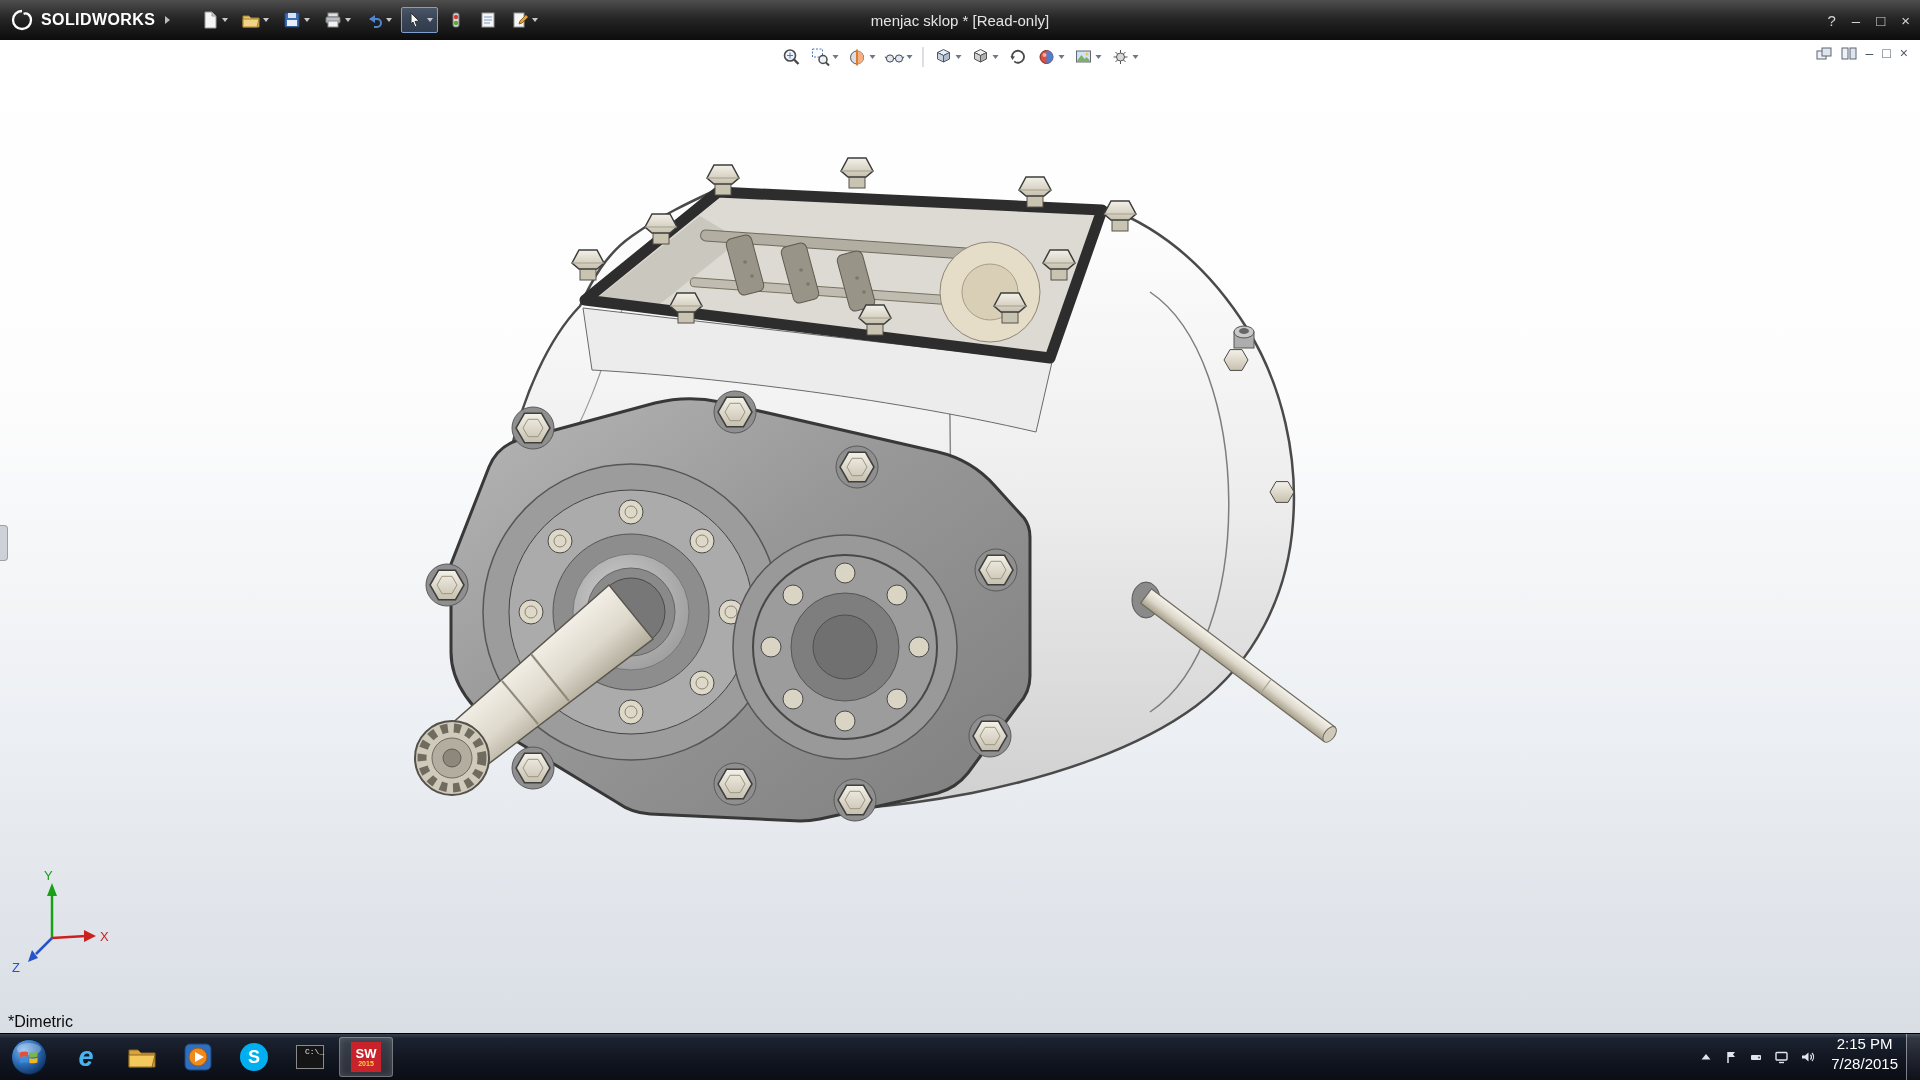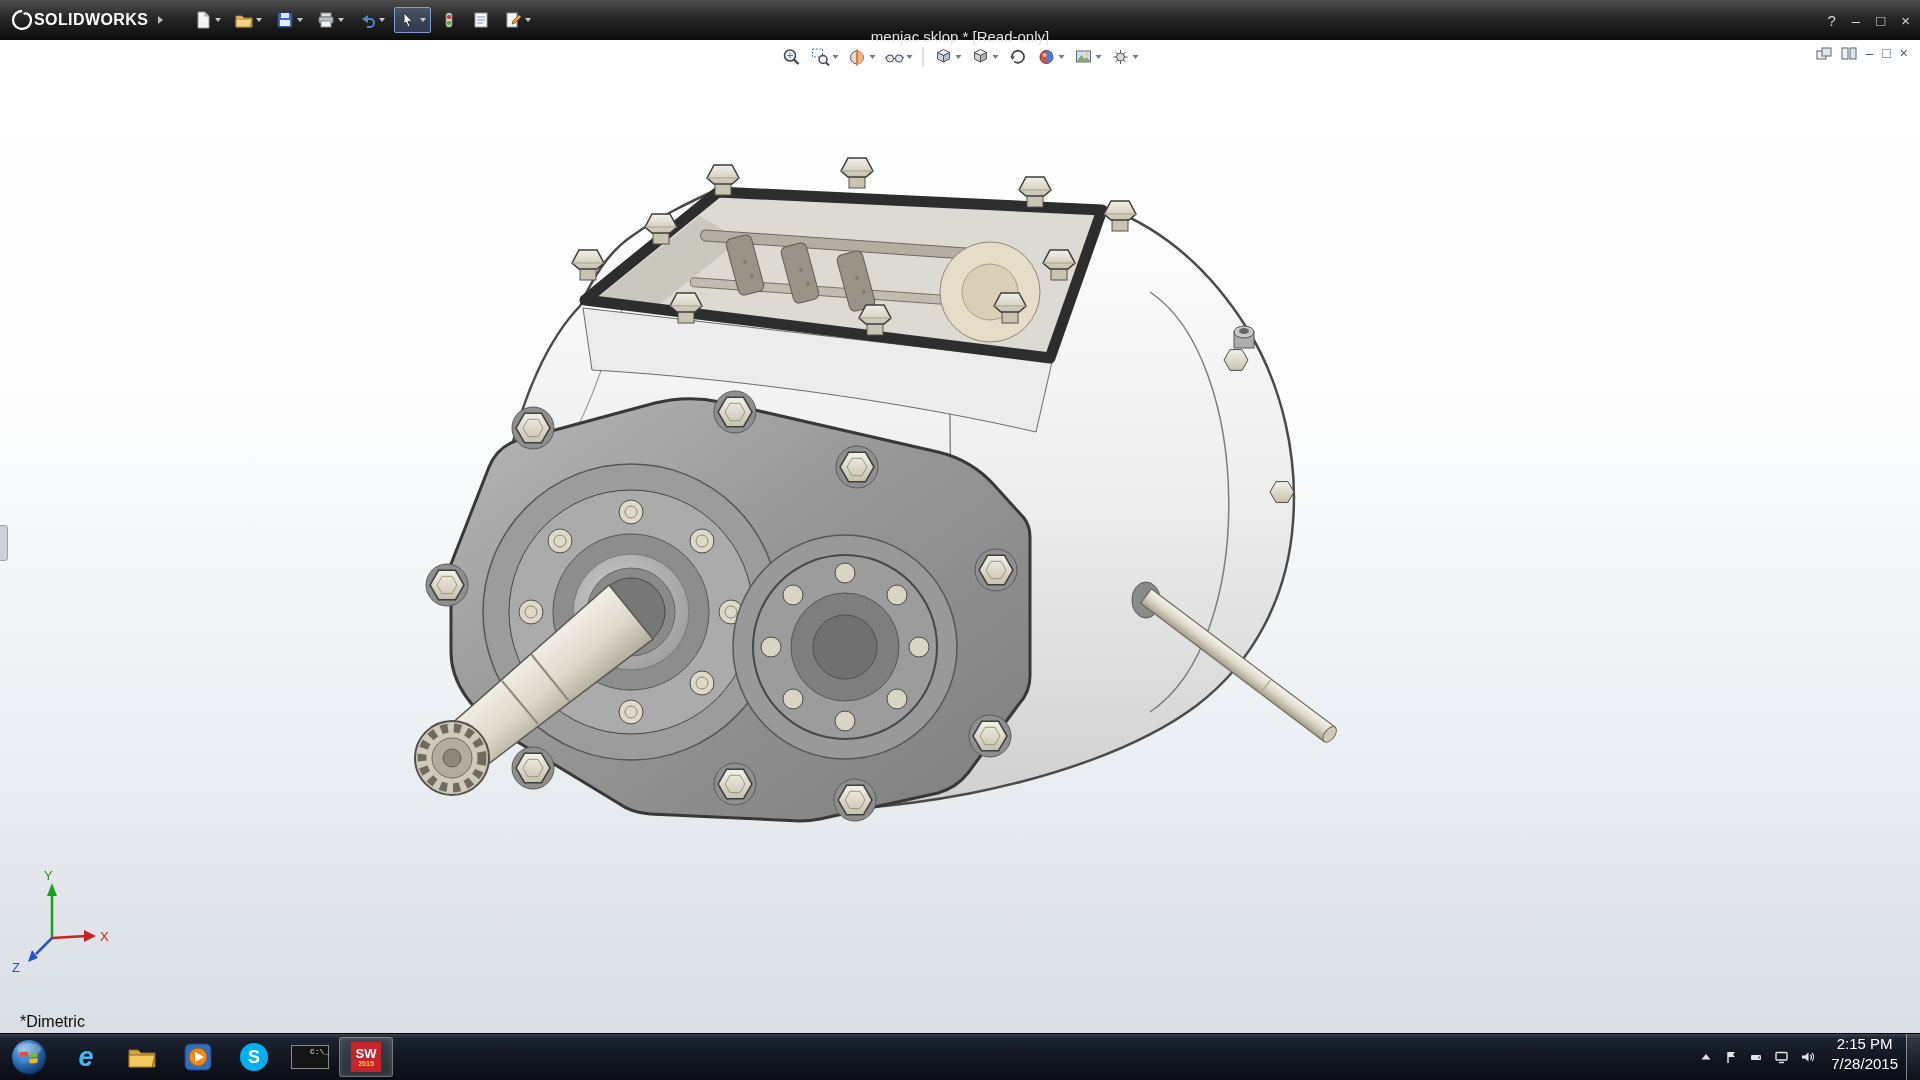--- a/index.html
+++ b/index.html
@@ -3,31 +3,31 @@
 <meta charset="utf-8">
 <style>
   * { box-sizing: border-box; margin: 0; padding: 0; }
   html,body { width:1920px; height:1080px; overflow:hidden;
     font-family:"Liberation Sans", sans-serif; background:#000; }
 
   
   .titlebar { position:absolute; top:0; left:0; width:1920px; height:40px;
     background:linear-gradient(#4e4e4e 0%, #262626 45%, #0c0c0c 100%);
     display:flex; align-items:center; padding:0 10px; z-index:50; }
-  .brand { display:flex; align-items:center; }
+  .brand { display:flex; align-items:center; gap:7px; }
   .brand-text { color:#fff; font-weight:bold; font-size:16px; letter-spacing:.4px; }
   .menu-flyout { width:0; height:0; border-left:5px solid #bbb; border-top:4px solid transparent;
     border-bottom:4px solid transparent; margin-left:10px; }
   .main-toolbar { display:flex; align-items:center; gap:4px; margin-left:26px; }
   .tb { display:flex; align-items:center; gap:2px; padding:3px 4px; border-radius:2px;
     border:1px solid transparent; }
   .tb.active { background:rgba(110,150,210,.30); border:1px solid #7e9fd0; }
   .caret { width:0; height:0; border-top:4px solid #c9c9c9; border-left:3.5px solid transparent;
     border-right:3.5px solid transparent; margin-left:1px; }
-  .doc-title { position:absolute; left:50%; top:16px; transform:translateX(-50%); height:40px;
+  .doc-title { position:absolute; left:50%; top:0; transform:translateX(-50%); height:40px;
     display:flex; align-items:center; color:#e4e4e4; font-size:15px; }
   .win-controls { position:absolute; right:10px; top:0; height:40px; display:flex;
     align-items:center; gap:16px; color:#d5d5d5; font-size:15px; }
   .win-controls span { cursor:default; }
 
   
   .viewport { position:absolute; top:40px; left:0; width:1920px; height:993px;
     background:linear-gradient(180deg, #ffffff 0%, #fdfdfd 35%, #eceff3 70%, #d9dee5 100%);
     overflow:hidden; }
   .model-svg { position:absolute; top:0; left:0; }
@@ -35,21 +35,21 @@
   .headsup { position:absolute; top:5px; left:50%; transform:translateX(-50%);
     display:flex; align-items:center; gap:3px; }
   .hu { display:flex; align-items:center; gap:2px; padding:2px 3px; border-radius:2px; }
   .hu-caret { width:0; height:0; border-top:4px solid #6a7889; border-left:3.5px solid transparent;
     border-right:3.5px solid transparent; }
   .hu-sep { width:1px; height:20px; background:#b9c1cb; margin:0 4px; }
 
   .doc-controls { position:absolute; top:5px; right:12px; display:flex; align-items:center;
     gap:9px; color:#4e5a68; font-size:14px; }
 
-  .view-label { position:absolute; left:20px; bottom:2px; font-size:16px; color:#0a0a0a; }
+  .view-label { position:absolute; left:8px; bottom:2px; font-size:16px; color:#0a0a0a; }
 
   .left-tab { position:absolute; left:0; top:485px; width:8px; height:36px;
     background:#cdd2d8; border:1px solid #99a0a9; border-left:none;
     border-radius:0 4px 4px 0; }
 
   
   .taskbar { position:absolute; bottom:0; left:0; width:1920px; height:47px;
     background:linear-gradient(180deg, #37404e 0%, #1c2330 10%, #131824 45%, #0a0d15 100%);
     border-top:1px solid #000; display:flex; align-items:stretch; z-index:60; }
   .start-btn { width:58px; display:flex; align-items:center; justify-content:center; }
@@ -61,21 +61,21 @@
   .clock { text-align:center; color:#fff; font-size:15px; line-height:1.3;
     padding:0 8px; }
   .show-desktop { width:14px; border-left:1px solid rgba(255,255,255,.45);
     background:linear-gradient(180deg, rgba(255,255,255,.10), rgba(255,255,255,.02)); }
 
   .ie-e { color:#45b6f2; font-size:27px; font-weight:bold; font-style:italic; }
   .skype-circle { width:28px; height:28px; border-radius:50%; background:#00aff0;
     color:#fff; font-weight:bold; font-size:18px; display:flex; align-items:center;
     justify-content:center; }
   .cmd-box { width:28px; height:24px; background:#151515; border:1px solid #8a8a8a;
-    color:#e8e8e8; font-size:8px; font-family:"Liberation Mono", monospace; padding:1px 18px; }
+    color:#e8e8e8; font-size:8px; font-family:"Liberation Mono", monospace; padding:1px 8px; }
   .sw-box { width:30px; height:30px; background:#c8232a; border-radius:0; color:#fff;
     font-weight:bold; font-size:13px; display:flex; flex-direction:column; align-items:center;
     justify-content:center; line-height:1; }
   .sw-badge { color:#ffd23c; font-size:7px; font-weight:bold; }
 </style>
 </head>
 <body>
 
 <div class="titlebar">
   <div class="brand">

